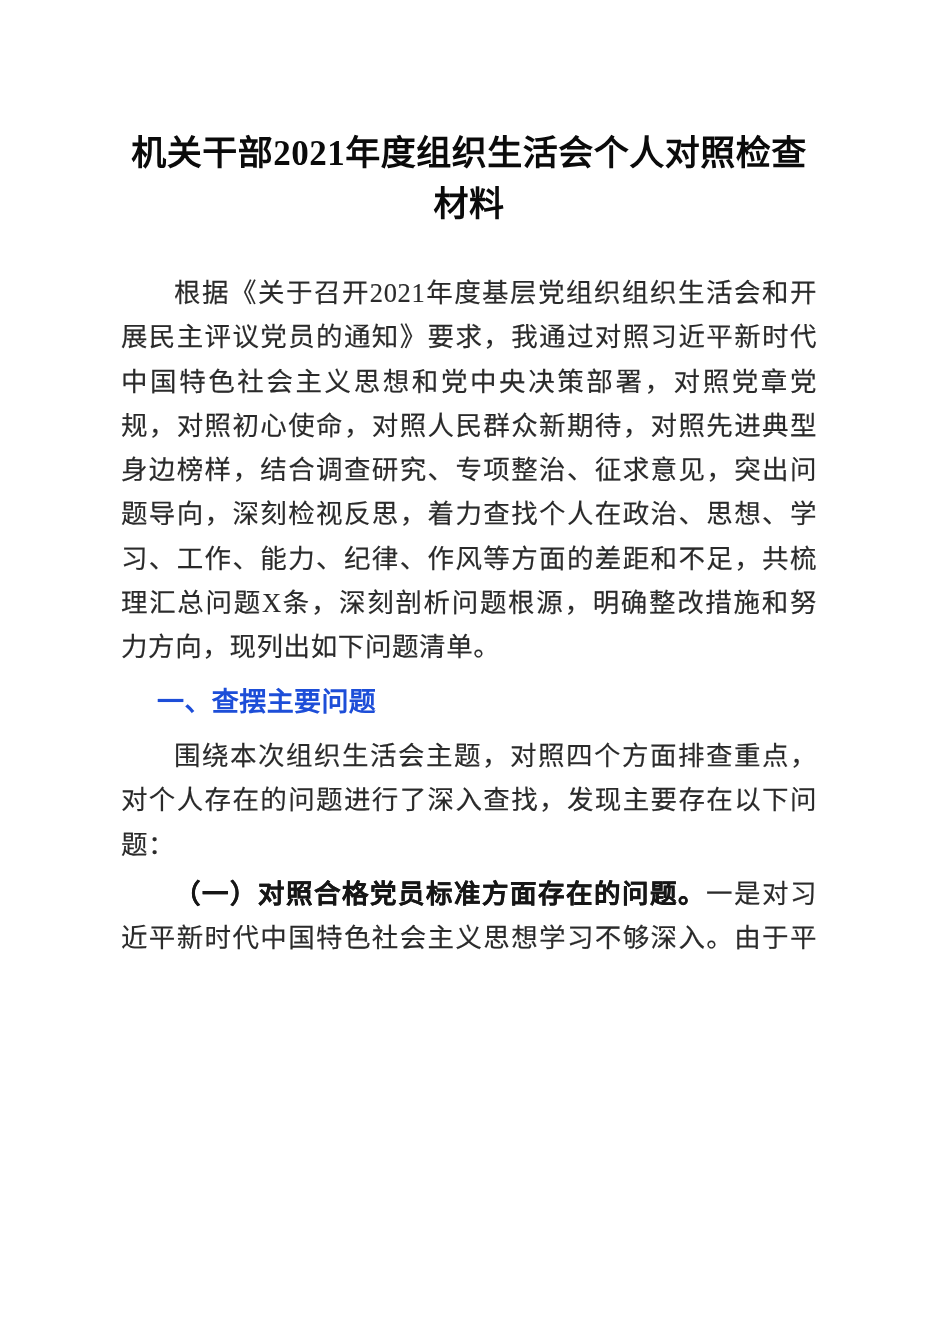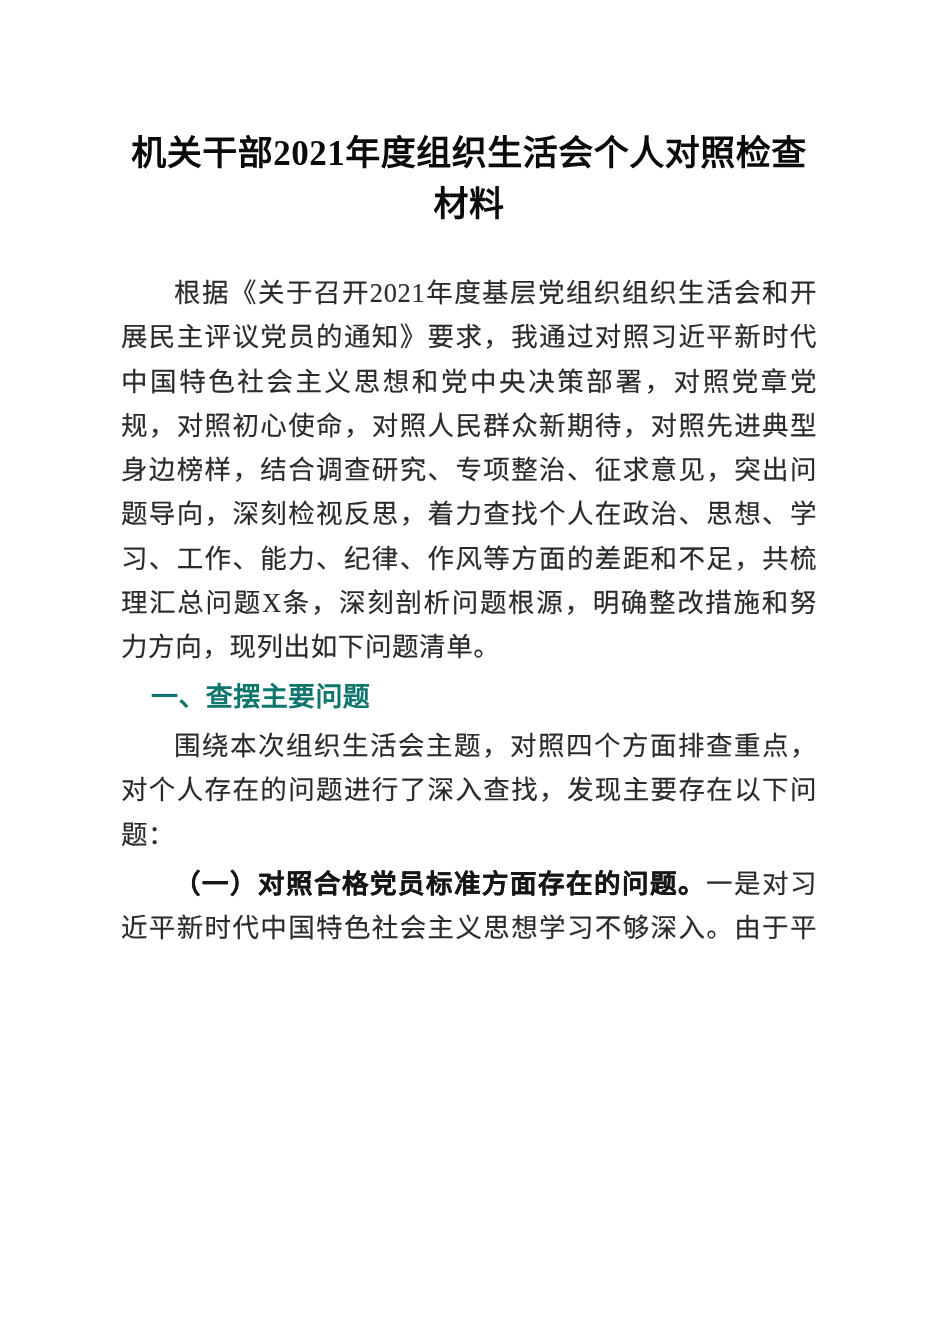--- a/index.html
+++ b/index.html
@@ -64,27 +64,27 @@
 
   
   .lead-bold {
     font-weight: 700;
     color: #171717;
     -webkit-text-stroke: 0.25px #171717;
   }
 
   
   .section-heading {
-    margin: 4px;
+    margin: 10px;
     padding: 0;
     font-family: "Liberation Sans", "DejaVu Sans", sans-serif;
     font-weight: 700;
     font-size: 27px;
     line-height: 44.3px;
-    color: #0f766e;
+    color: #1d4ed8;
     text-indent: 1.15em;
     letter-spacing: 0.4px;
   }
 
   
   .scan-tint {
     position: absolute;
     inset: 0;
     pointer-events: none;
     background: transparent;

